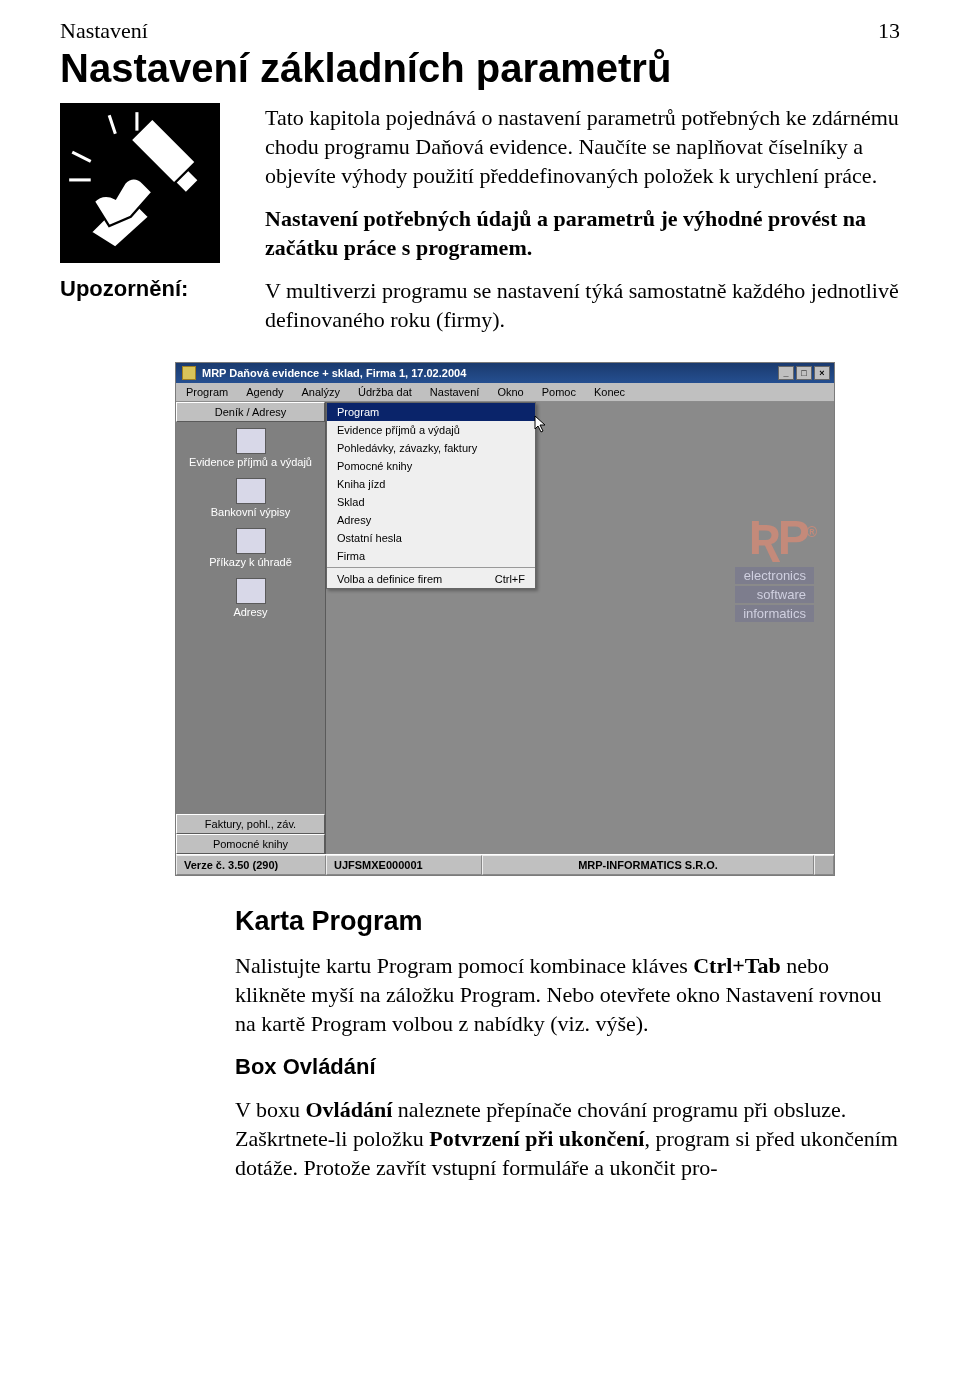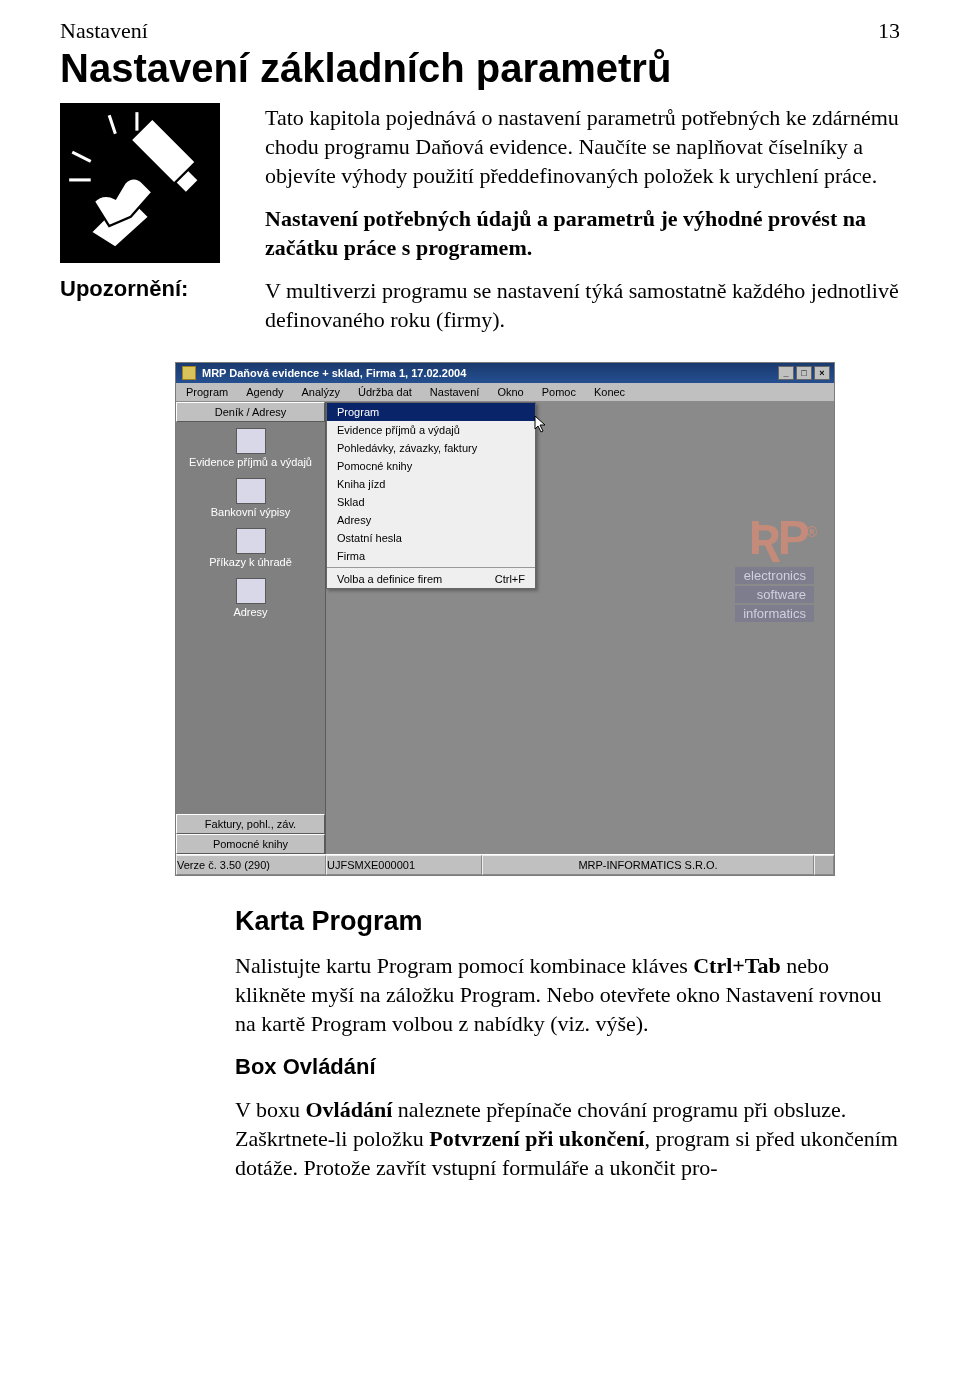--- a/index.html
+++ b/index.html
@@ -205,24 +205,25 @@
     z-index: 5;
   }
   .cursor svg { width: 100%; height: 100%; }
   .statusbar {
     display: flex;
     background: #c0c0c0;
     border-top: 1px solid #fff;
     font-size: 11px;
   }
   .statusbar > div {
-    padding: 3px 0;
+    padding: 3px 7px;
     border: 1px solid #888;
     border-top-color: #eee;
     border-left-color: #eee;
+    font-weight: bold;
   }
   .statusbar .s1 { width: 150px; }
   .statusbar .s2 { width: 156px; }
   .statusbar .s3 { flex: 1; text-align: center; }
   .statusbar .s4 { width: 20px; background: #b0b0b0; }
 
   h2.section {
     font-family: Arial, Helvetica, sans-serif;
     font-size: 27px;
     font-weight: bold;

